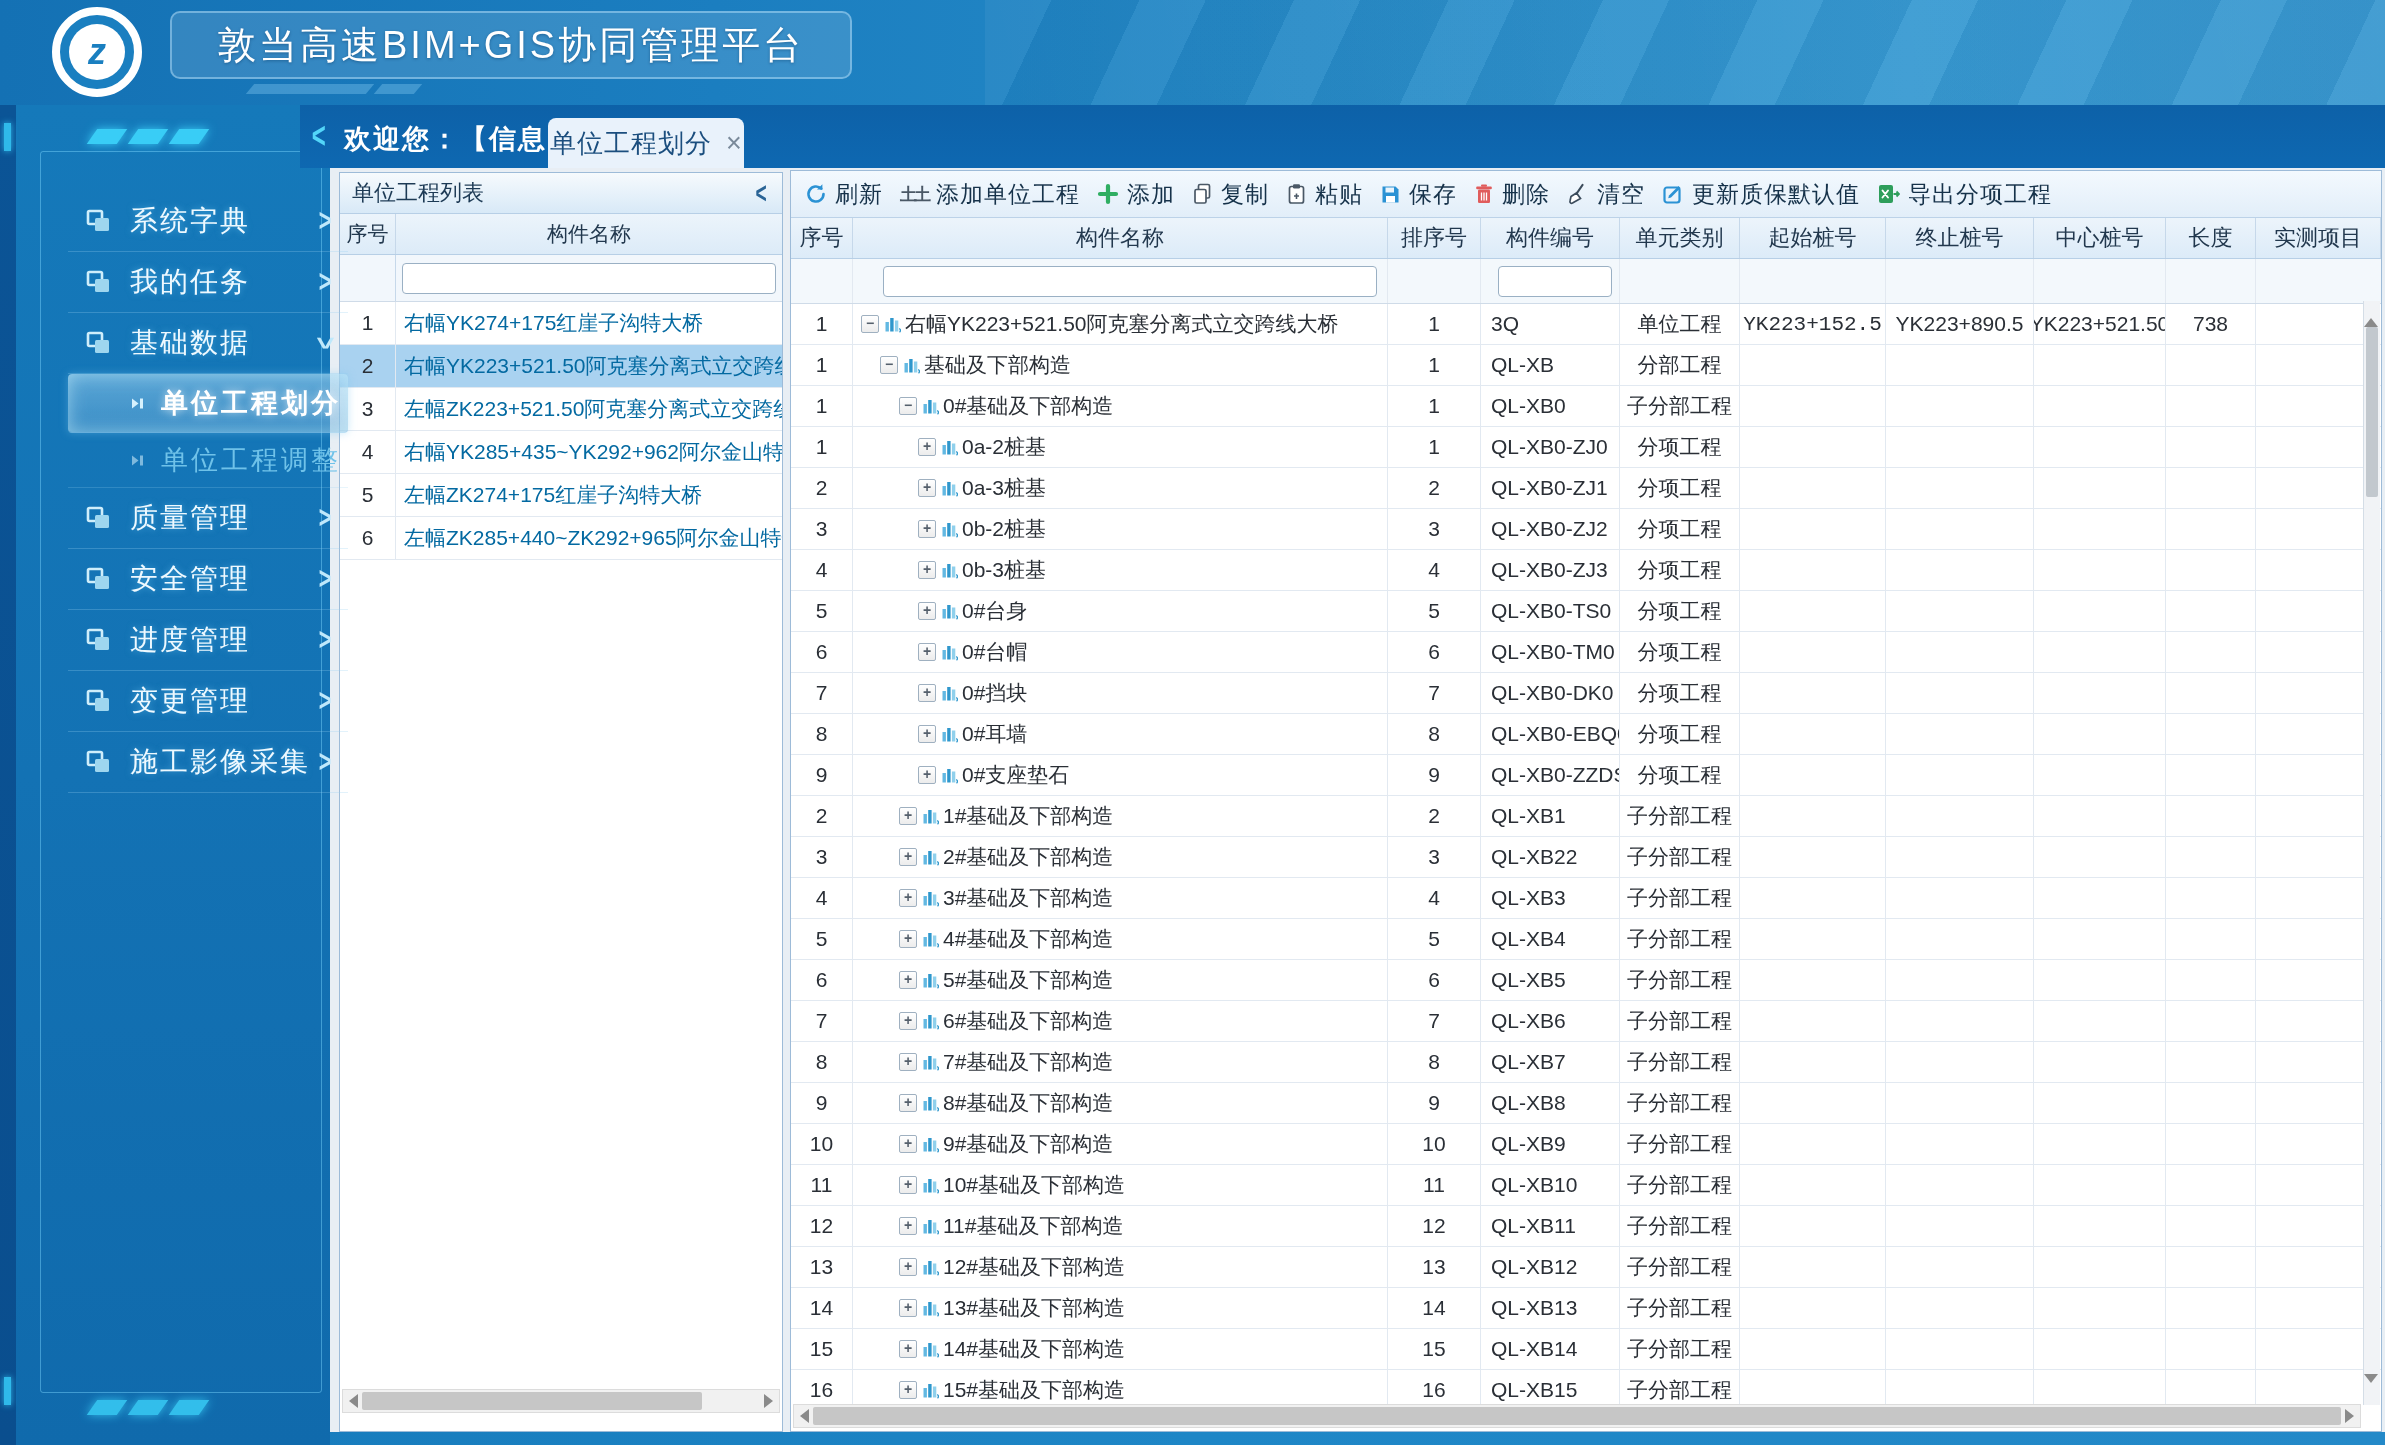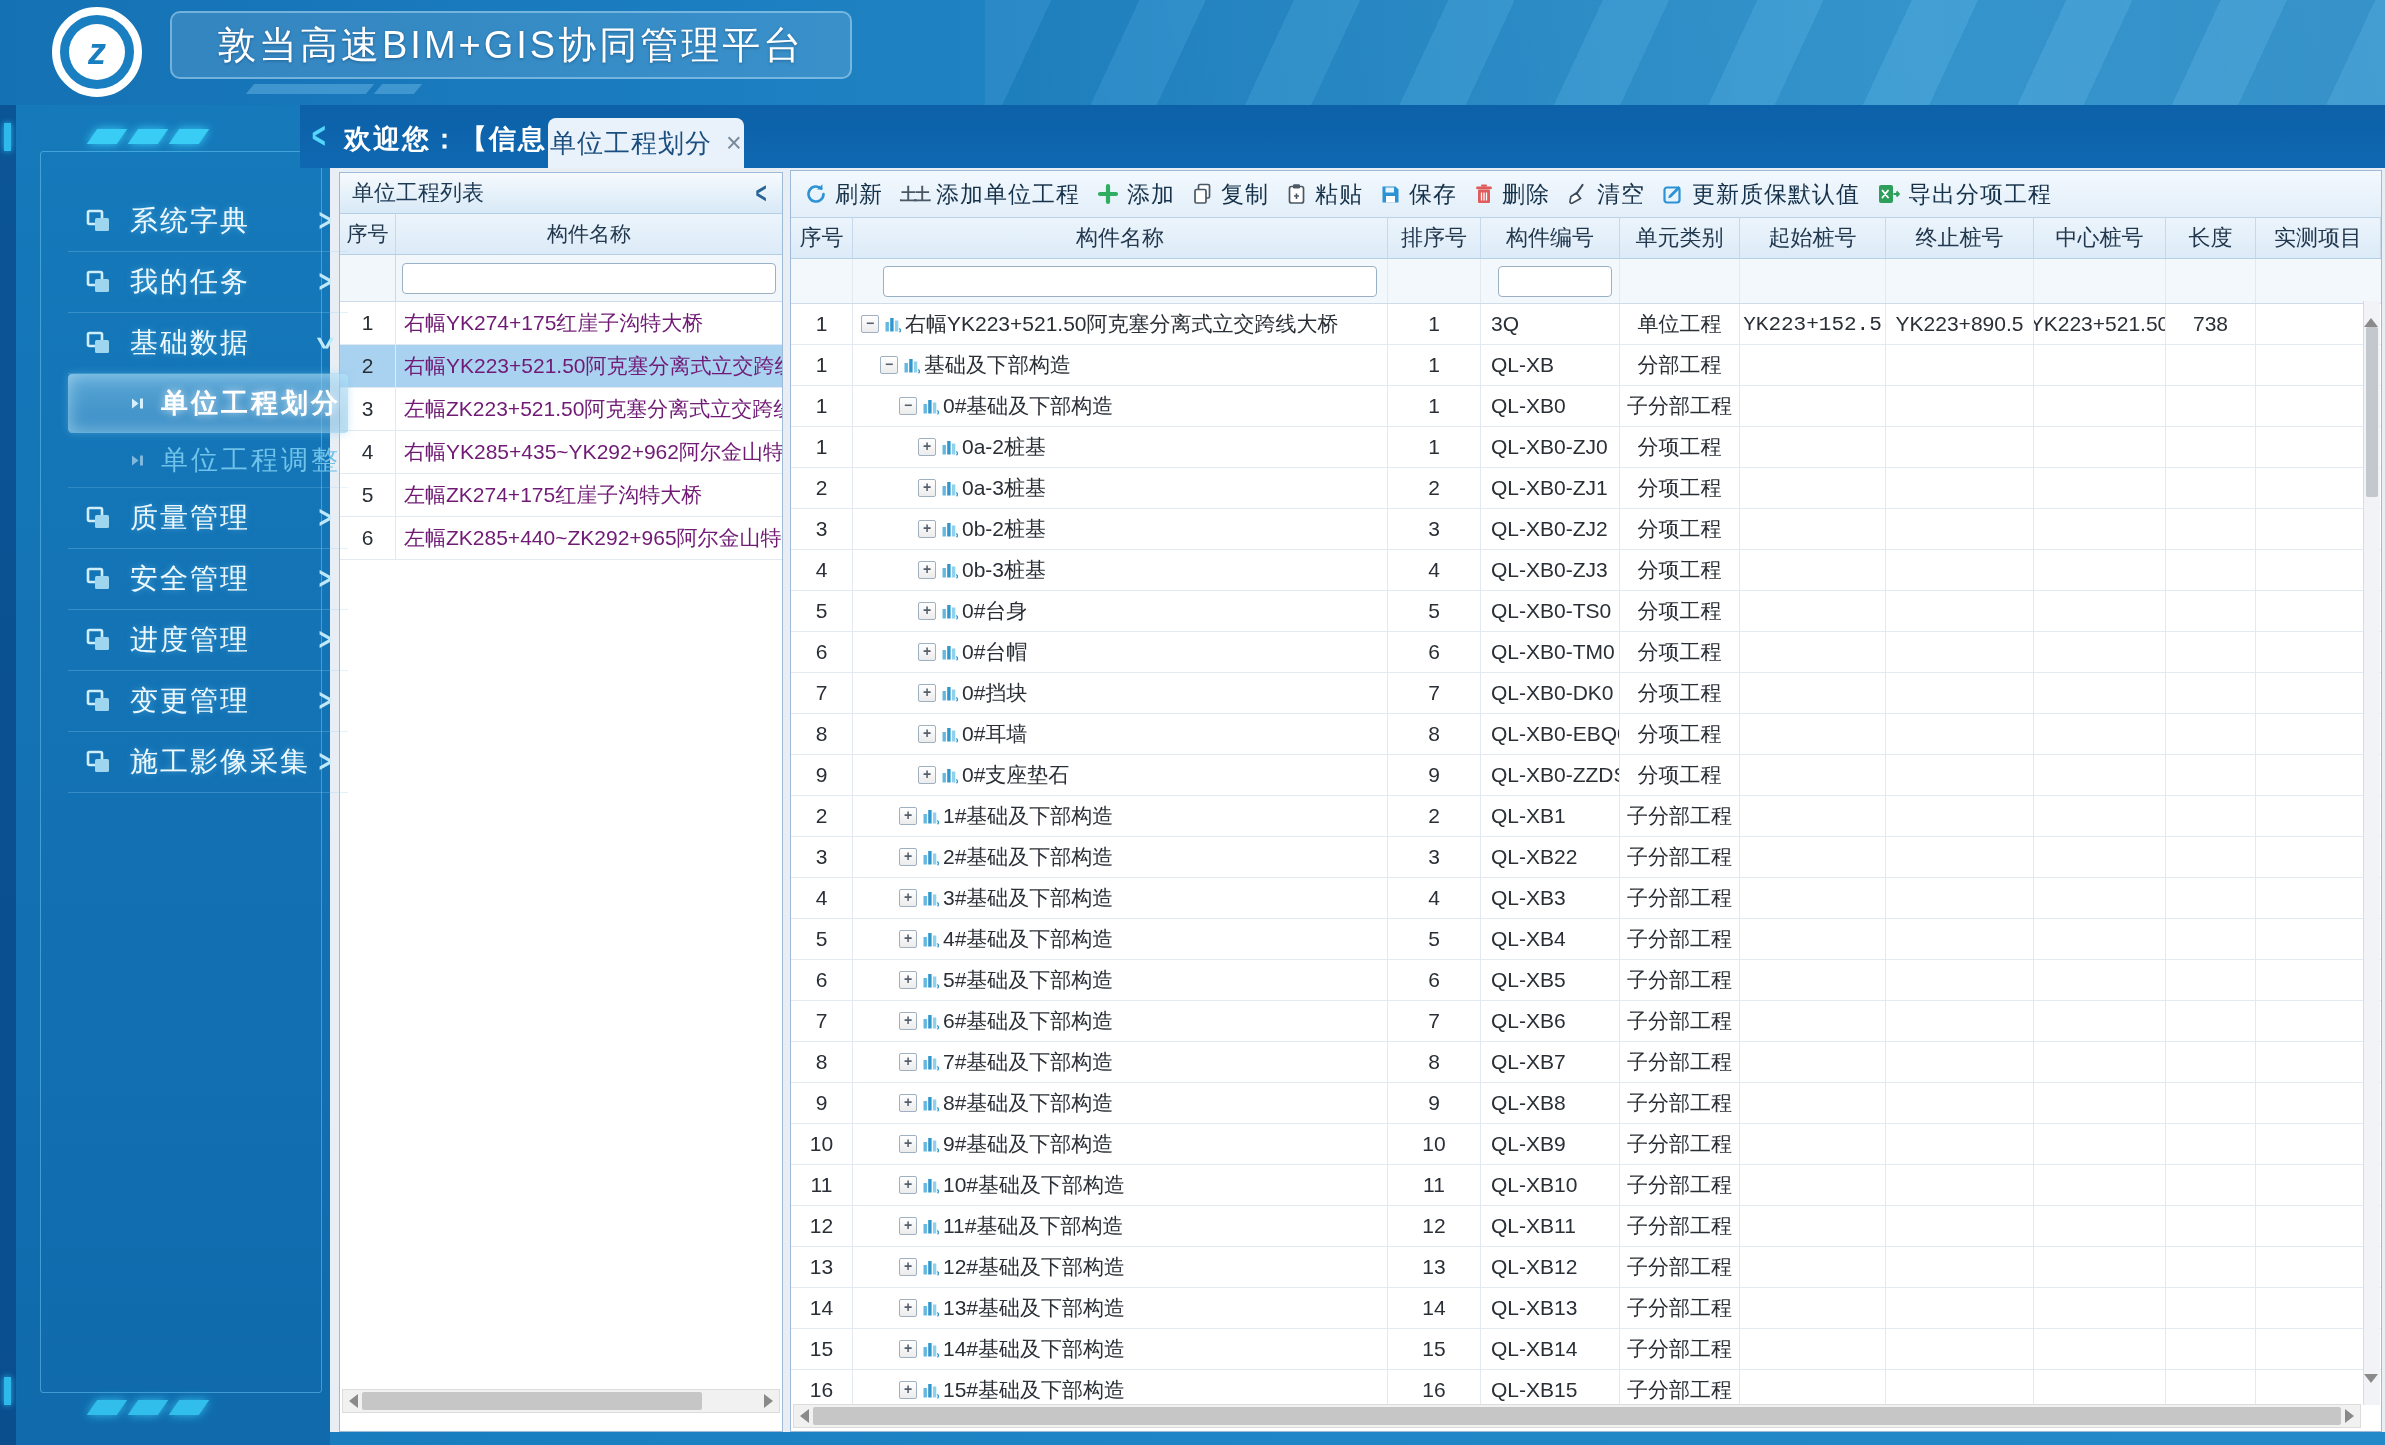--- a/index.html
+++ b/index.html
@@ -68,21 +68,21 @@
   .lp-title{margin-left:12px;font-size:22px;color:#1d3a55;flex:1;}
   .lp-collapse{margin-right:14px;color:#2a6496;font-size:24px;font-weight:bold;transform:scale(.8,1.2);}
   .lp-cols{height:40px;display:flex;background:linear-gradient(180deg,#ecf4fb,#dcebf8);border-bottom:1px solid #b7cfe6;}
   .lp-no{width:56px;border-right:1px solid #c6d8ea;display:flex;align-items:center;justify-content:center;
     font-size:21px;color:#22384e;box-sizing:border-box;flex:none;}
   .lp-name{flex:1;display:flex;align-items:center;overflow:hidden;font-size:21px;color:#22384e;}
   .lp-cols .lp-name{justify-content:center;}
   .lp-filter{height:46px;display:flex;background:#f2f7fc;border-bottom:1px solid #cfdbe8;}
   .lp-filter .flt{width:calc(100% - 12px);margin:0 6px;}
   .lrow{height:42px;display:flex;border-bottom:1px solid #e2e9f1;background:#fff;}
-  .lrow .lp-name{color:#701a75;white-space:nowrap;padding-left:8px;}
+  .lrow .lp-name{color:#0369a1;white-space:nowrap;padding-left:8px;}
   .lrow .lp-no{color:#2a2f36;border-right:1px solid #e2e9f1;}
   .lrow.sel{background:#a9d2f0;}
 
   
   .main-panel{left:790px;top:170px;width:1592px;height:1262px;}
   .toolbar{height:46px;background:linear-gradient(180deg,#f3f9fe,#e2eef9);border-bottom:1px solid #bcd2e8;
     display:flex;align-items:center;}
   .tb-btn{display:inline-flex;align-items:center;gap:8px;margin-left:17px;height:36px;cursor:default;}
   .tb-btn:first-child{margin-left:14px;}
   .tb-ic{display:inline-flex;align-items:center;}

